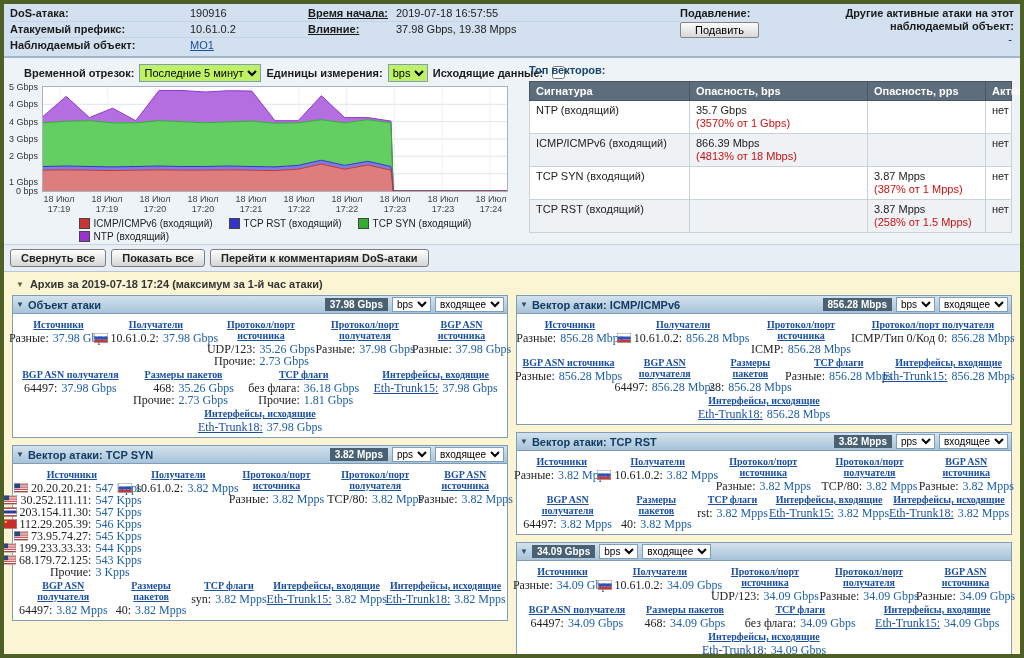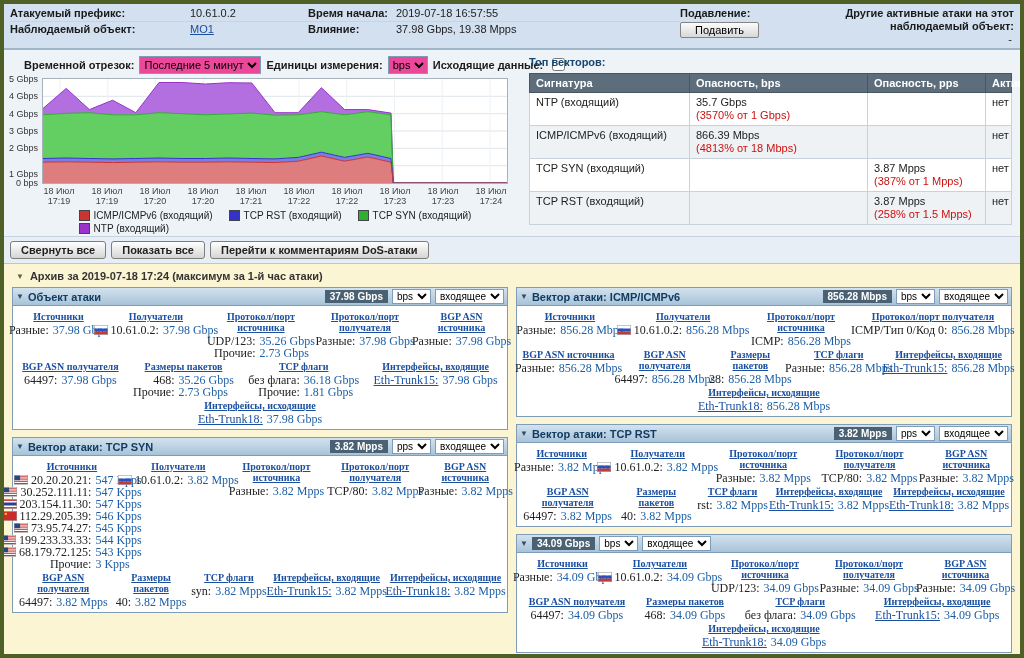--- a/index.html
+++ b/index.html
@@ -9,33 +9,33 @@
   
   .hdr{background:#d2e0ef;border-bottom:2px solid #9fb6cb;display:flex;padding:2px 6px 3px;flex:0 0 auto;}
   .hcol1{width:298px;}
   .hcol2{width:372px;}
   .hcol3{width:122px;padding-top:1px;}
   .hcol4{flex:1;text-align:right;padding-top:1px;}
   .hrow{display:flex;line-height:13px;padding:1px 0;border-bottom:1px solid #c2d4e6;}
   .hcol1 .hrow:last-child,.hcol2 .hrow:last-child{border-bottom:none;}
   .hl{font-weight:bold;color:#1a1a1a;}
   .hcol1 .hl{width:180px;flex:0 0 auto;}
-  .hcol2 .hl{width:88px;flex:0 0 auto;}
+  .hcol2 .hl{width:88px;flex:0 0 auto;text-decoration:underline;}
   a.link{color:#1b4fa0;text-decoration:underline;cursor:pointer;}
   .btn{font-size:11px;padding:1px 14px;border:1px solid #858585;border-radius:2px;background:linear-gradient(#fcfcfc,#d8d8d8);margin-top:3px;cursor:pointer;}
   .hcol4 .hl{display:inline-block;max-width:250px;line-height:13px;}
   .hcol4 .hv{display:block;padding-right:2px;}
 
   
   .mid{display:flex;padding:3px 8px 2px;flex:0 0 auto;background:#eef3f8;border-bottom:1px solid #c6d2de;}
   .mleft{width:505px;flex:0 0 auto;}
   .mright{flex:1;padding-left:12px;min-width:0;}
   .controls{display:flex;align-items:center;gap:5px;padding:2px 0 4px 12px;}
   .controls .hl{white-space:nowrap;}
-  .controls select{font-size:11px;height:18px;border:1px solid #7f9db9;background:#ec4899;}
+  .controls select{font-size:11px;height:18px;border:1px solid #7f9db9;background:#bef264;}
   .chart-area{display:flex;}
   .ylabels{width:30px;position:relative;height:104px;flex:0 0 auto;}
   .ylabels div{position:absolute;right:4px;font-size:9px;line-height:9px;color:#333;white-space:nowrap;}
   .plot{position:relative;width:464px;height:104px;background:#fff;border:1px solid #a8b2bc;flex:0 0 auto;}
   .plot svg{display:block;width:100%;height:100%;}
   .xlabels{margin-left:30px;width:466px;display:flex;justify-content:space-between;padding-top:2px;}
   .xlabels .tick{text-align:center;font-size:9px;line-height:10px;color:#444;width:34px;}
   .xlabels .tick .d{display:block;}
   .legend{margin-left:30px;width:466px;display:flex;justify-content:center;padding-top:4px;}
   .leg-inner{display:flex;flex-direction:column;gap:2px;}
@@ -78,20 +78,24 @@
   .l-link{color:#1b4fa0;text-decoration:underline;cursor:pointer;}
   .flag{display:inline-flex;flex:0 0 auto;line-height:0;}
 </style>
 </head>
 <body>
 
 <div class="frame">
 
   <div class="hdr">
     <div class="hcol1">
+      <div class="hrow">
+        <span class="hl">DoS-атака:</span>
+        <span class="hv">190916</span>
+      </div>
       <div class="hrow">
         <span class="hl">Атакуемый префикс:</span>
         <span class="hv">10.61.0.2</span>
       </div>
       <div class="hrow">
         <span class="hl">Наблюдаемый объект:</span>
         <a class="hv link">MO1</a>
       </div>
     </div>
     <div class="hcol2">

